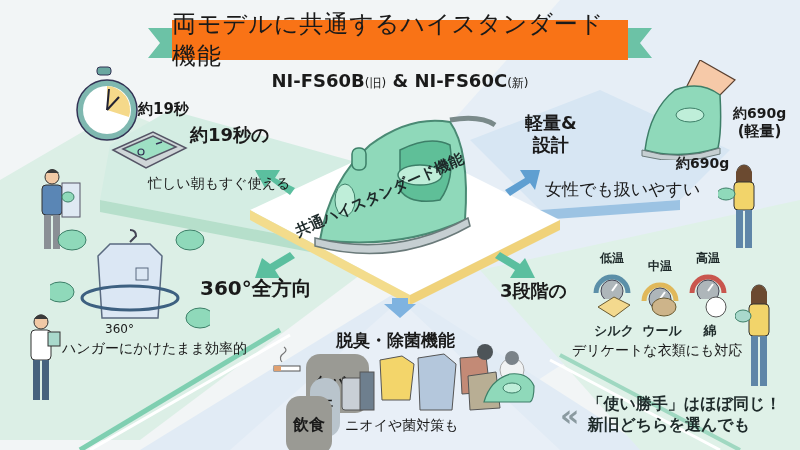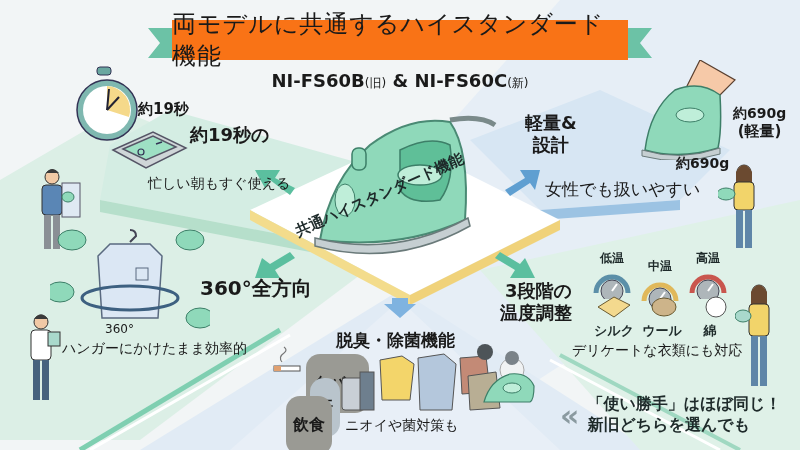--- a/index.html
+++ b/index.html
@@ -187,21 +187,20 @@
   <circle cx="15" cy="10" r="7" fill="#f1c9a5" stroke="#333" stroke-width="1"></circle>
   <path d="M8 7 q7 -9 14 0" fill="#3a3a3a"></path>
   <rect x="5" y="18" width="20" height="30" rx="4" fill="#ffffff" stroke="#333" stroke-width="1"></rect>
   <rect x="7" y="48" width="7" height="40" fill="#46627e"></rect>
     <rect x="16" y="48" width="7" height="40" fill="#46627e"></rect>
   <rect x="22" y="20" width="12" height="14" fill="#a9d9cc" stroke="#333" stroke-width="1"></rect>
 </svg>
 
 <div class="label" style="left:500px;top:280px;font-size:18px;text-align:right;">
   <div>3段階の</div>
-  <div>温度調整</div>
 </div>
 <div class="temp-item" style="left:582px;top:250px">
   <div>低温</div>
   <svg width="40" height="32" viewBox="0 0 40 32">
       <path d="M4 26 A16 16 0 0 1 36 26" stroke="#5b8fa8" stroke-width="5" fill="none"></path>
       <circle cx="20" cy="24" r="11" fill="#aeb6ba" stroke="#445" stroke-width="1"></circle>
       <line x1="20" y1="24" x2="25" y2="17" stroke="#fff" stroke-width="2"></line>
     </svg>
 </div>
 <div class="temp-item" style="left:630px;top:258px">

